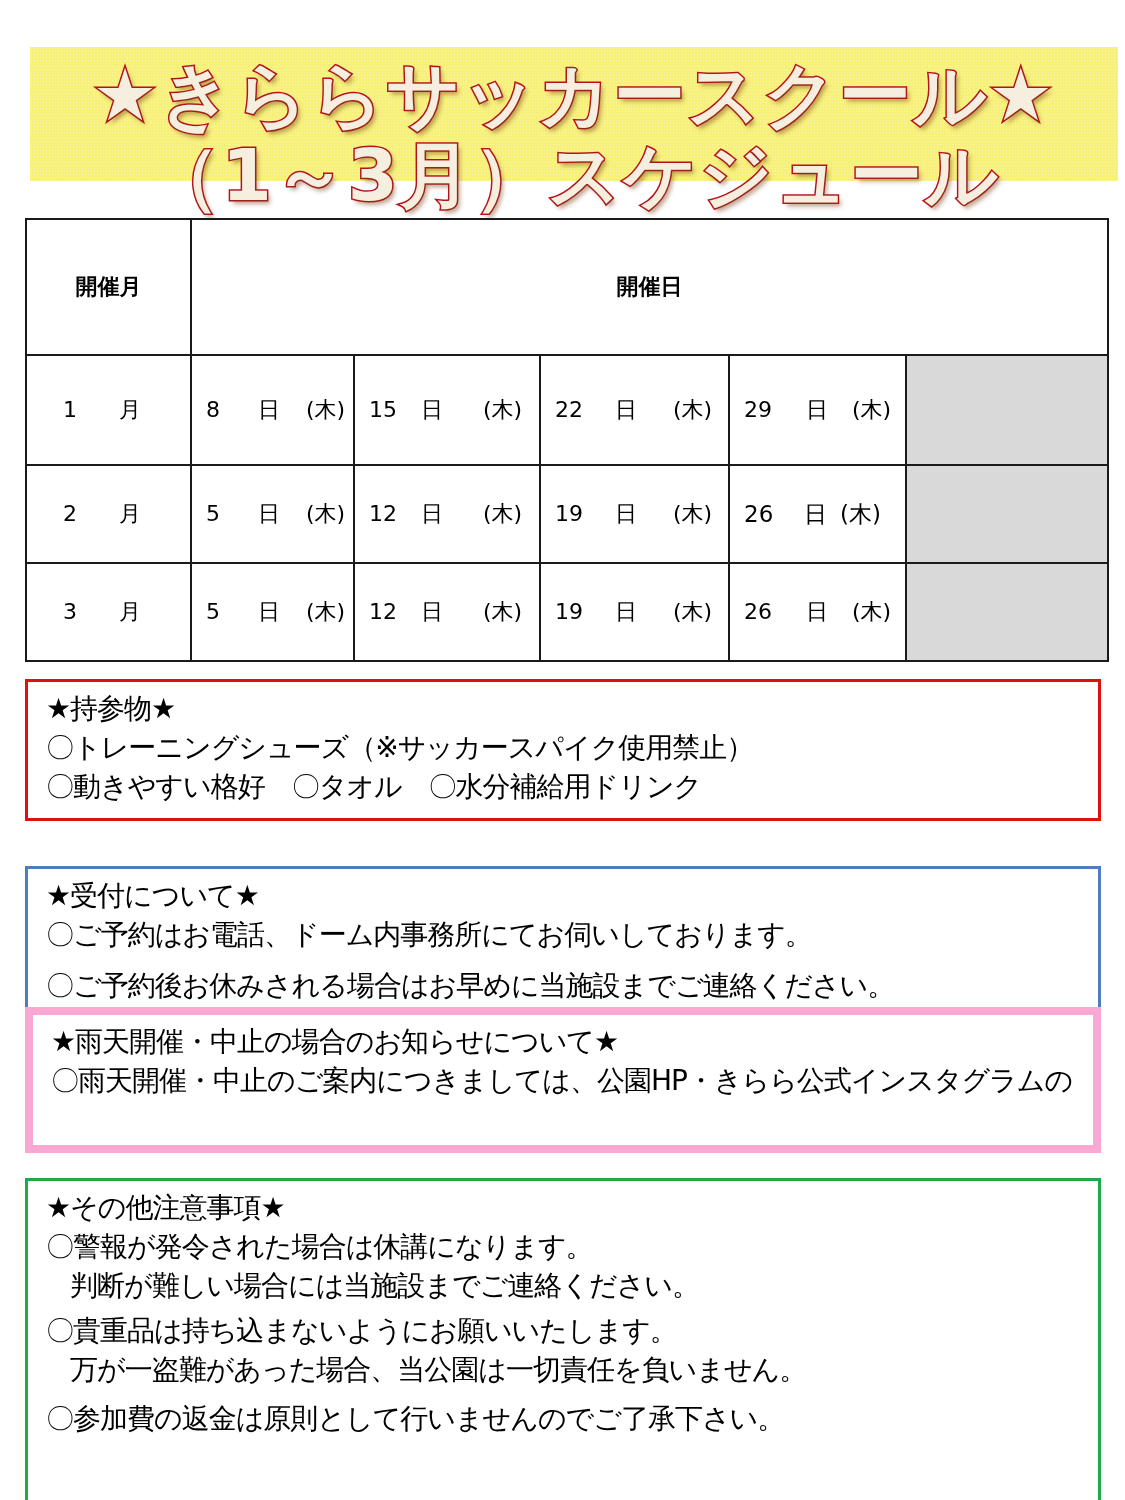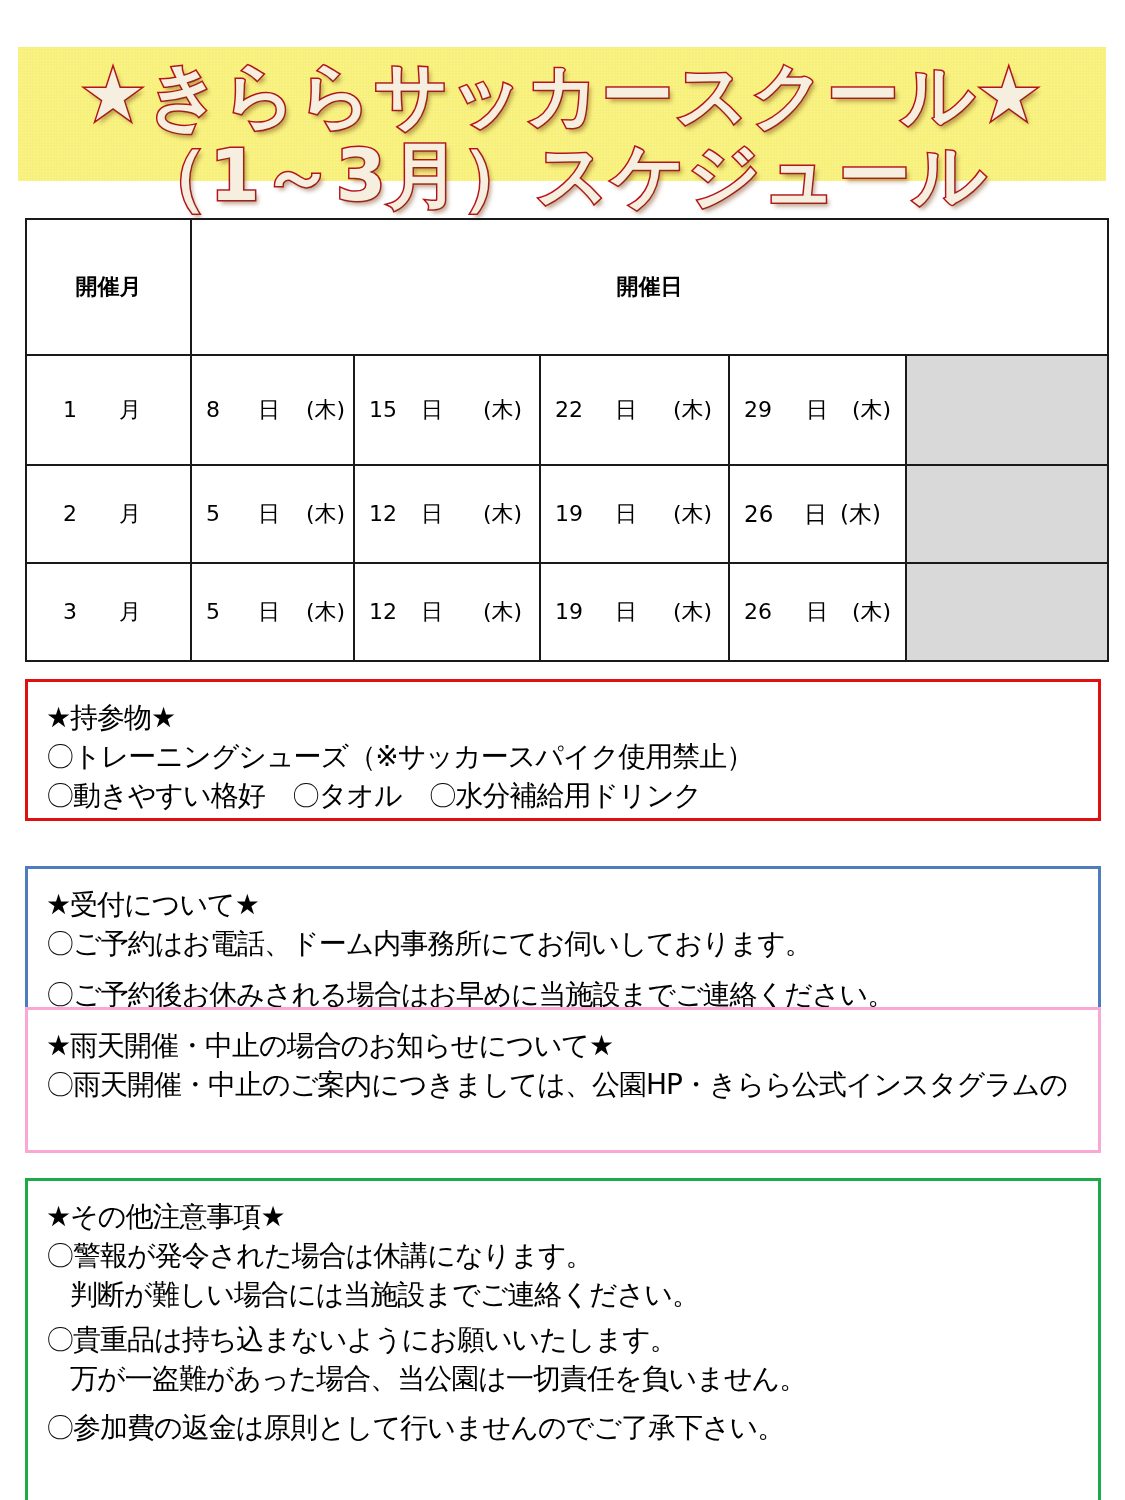--- a/index.html
+++ b/index.html
@@ -1,20 +1,20 @@
 <!DOCTYPE html>
 <html><head>
 <meta charset="utf-8">
 <style>
   html, body { margin:0; padding:0; background:#ffffff; }
   body { width:1125px; height:1500px; position:relative; overflow:hidden;
          font-family:"DejaVu Sans", "Liberation Sans", sans-serif; color:#000; }
 
   
-  .banner { position:absolute; left:18px; top:47px; width:1088px; height:134px;
+  .banner { position:absolute; left:30px; top:47px; width:1088px; height:134px;
             background:#f7f07a;
             background-image:radial-gradient(rgba(255,255,255,0.35) 1px, transparent 1px);
             background-size:3px 3px; }
   .title-line { position:absolute; left:0; width:100%; text-align:center;
                 font-weight:bold; color:#f6efe0; letter-spacing:2px;
                 -webkit-text-stroke:3px #b5141b; paint-order:stroke fill;
                 text-shadow:3px 4px 4px rgba(120,60,20,0.45); white-space:nowrap; }
   .title-line.l1 { top:8px; font-size:72px; line-height:80px; }
   .title-line.l2 { top:88px; font-size:72px; line-height:80px; }
 
@@ -31,25 +31,25 @@
   .month-cell .m-num { width:56px; }
   .date-cell { padding-left:14px !important; white-space:nowrap; }
   .date-cell .d-num { display:inline-block; width:52px; }
   .date-cell .d-day { display:inline-block; width:48px; }
   .date-cell .d-wd { display:inline-block; }
   .date-cell.bold-cell { font-size:23px; }
   .grey-cell { background:#d9d9d9; }
 
   
   .box { position:absolute; left:25px; width:1076px; background:#fff; box-sizing:border-box;
-         padding:16px 0 0 18px; font-size:28px; line-height:39px; letter-spacing:-1px; }
+         padding:7px 0 0 18px; font-size:28px; line-height:39px; letter-spacing:-1px; }
   .box .line { display:block; white-space:nowrap; }
   .box.red { top:679px; height:142px; border:3px solid #e01010; }
   .box.blue { top:866px; height:153px; border:3px solid #4f7cbd; }
-  .box.olive { top:1007px; height:146px; border:3px solid #f9a8d4; }
+  .box.olive { top:1007px; height:146px; border:8px solid #f9a8d4; }
   .box.green { top:1178px; height:354px; border:3px solid #1faa4a; }
   .gap { display:block; height:12px; }
   .indent { padding-left:24px; }
 </style>
 </head>
 <body>
 
 <div class="banner">
   <div class="title-line l1">★きららサッカースクール★</div>
   <div class="title-line l2">（1～3月）スケジュール</div>

